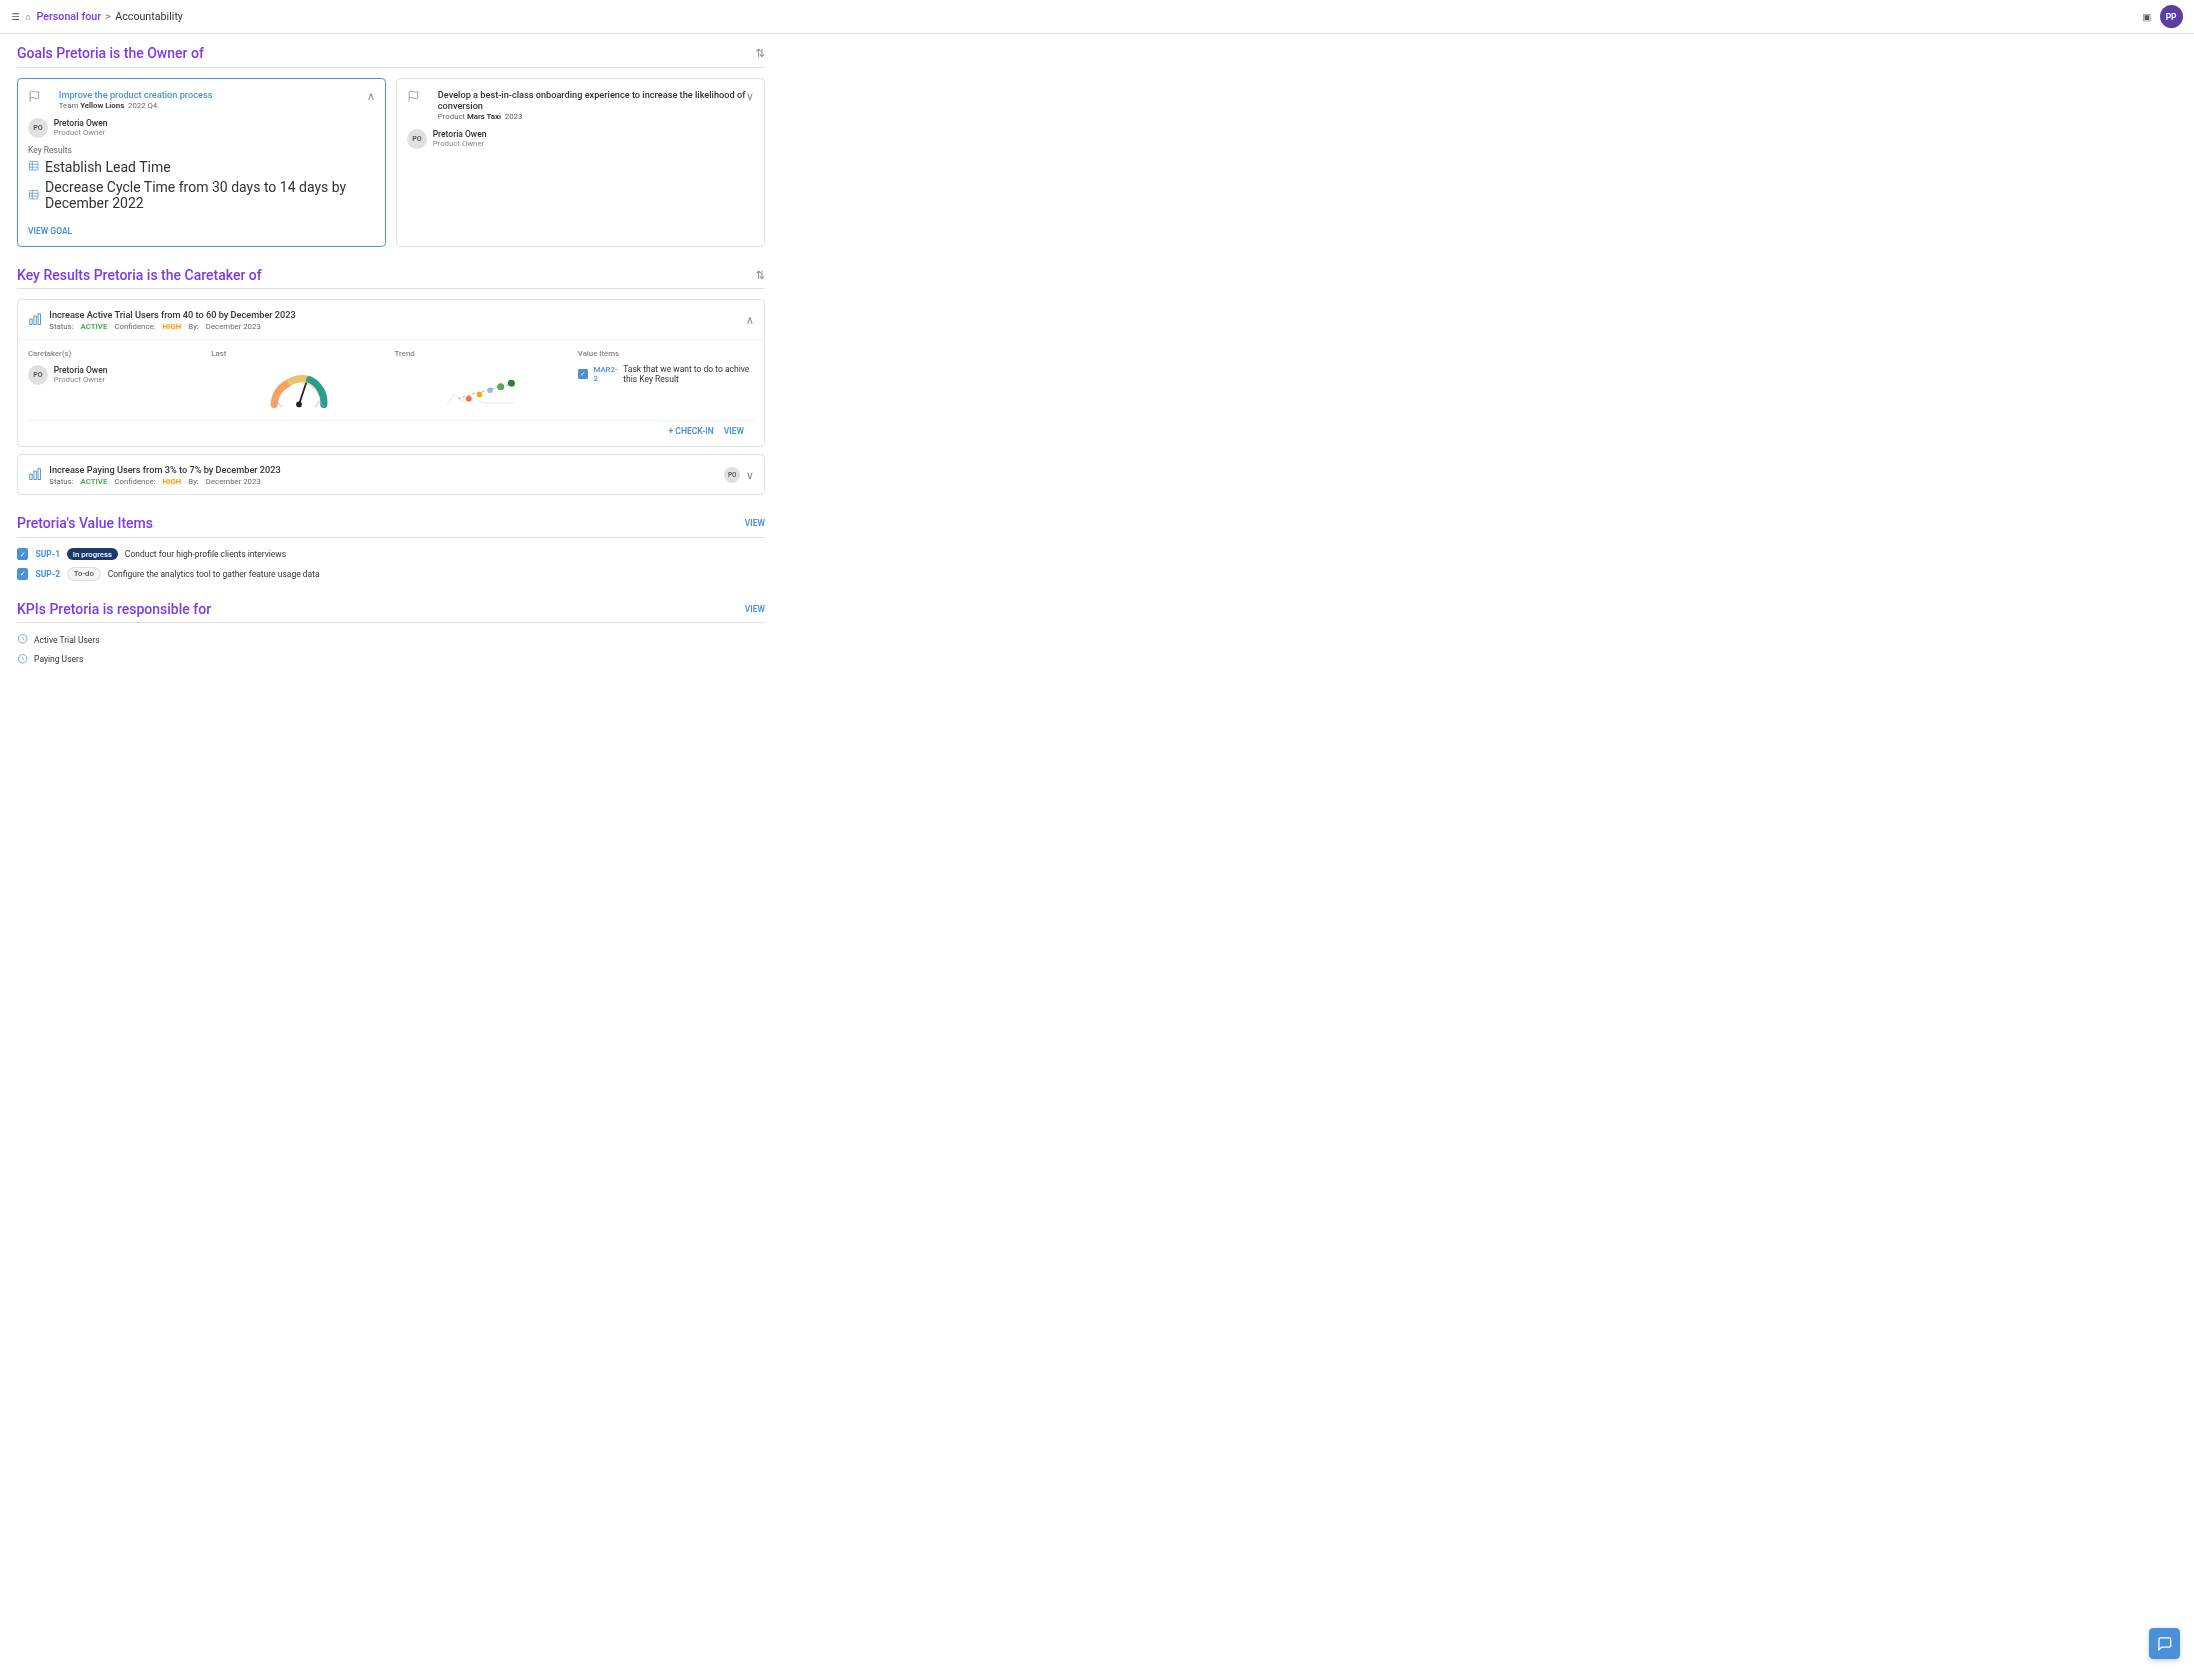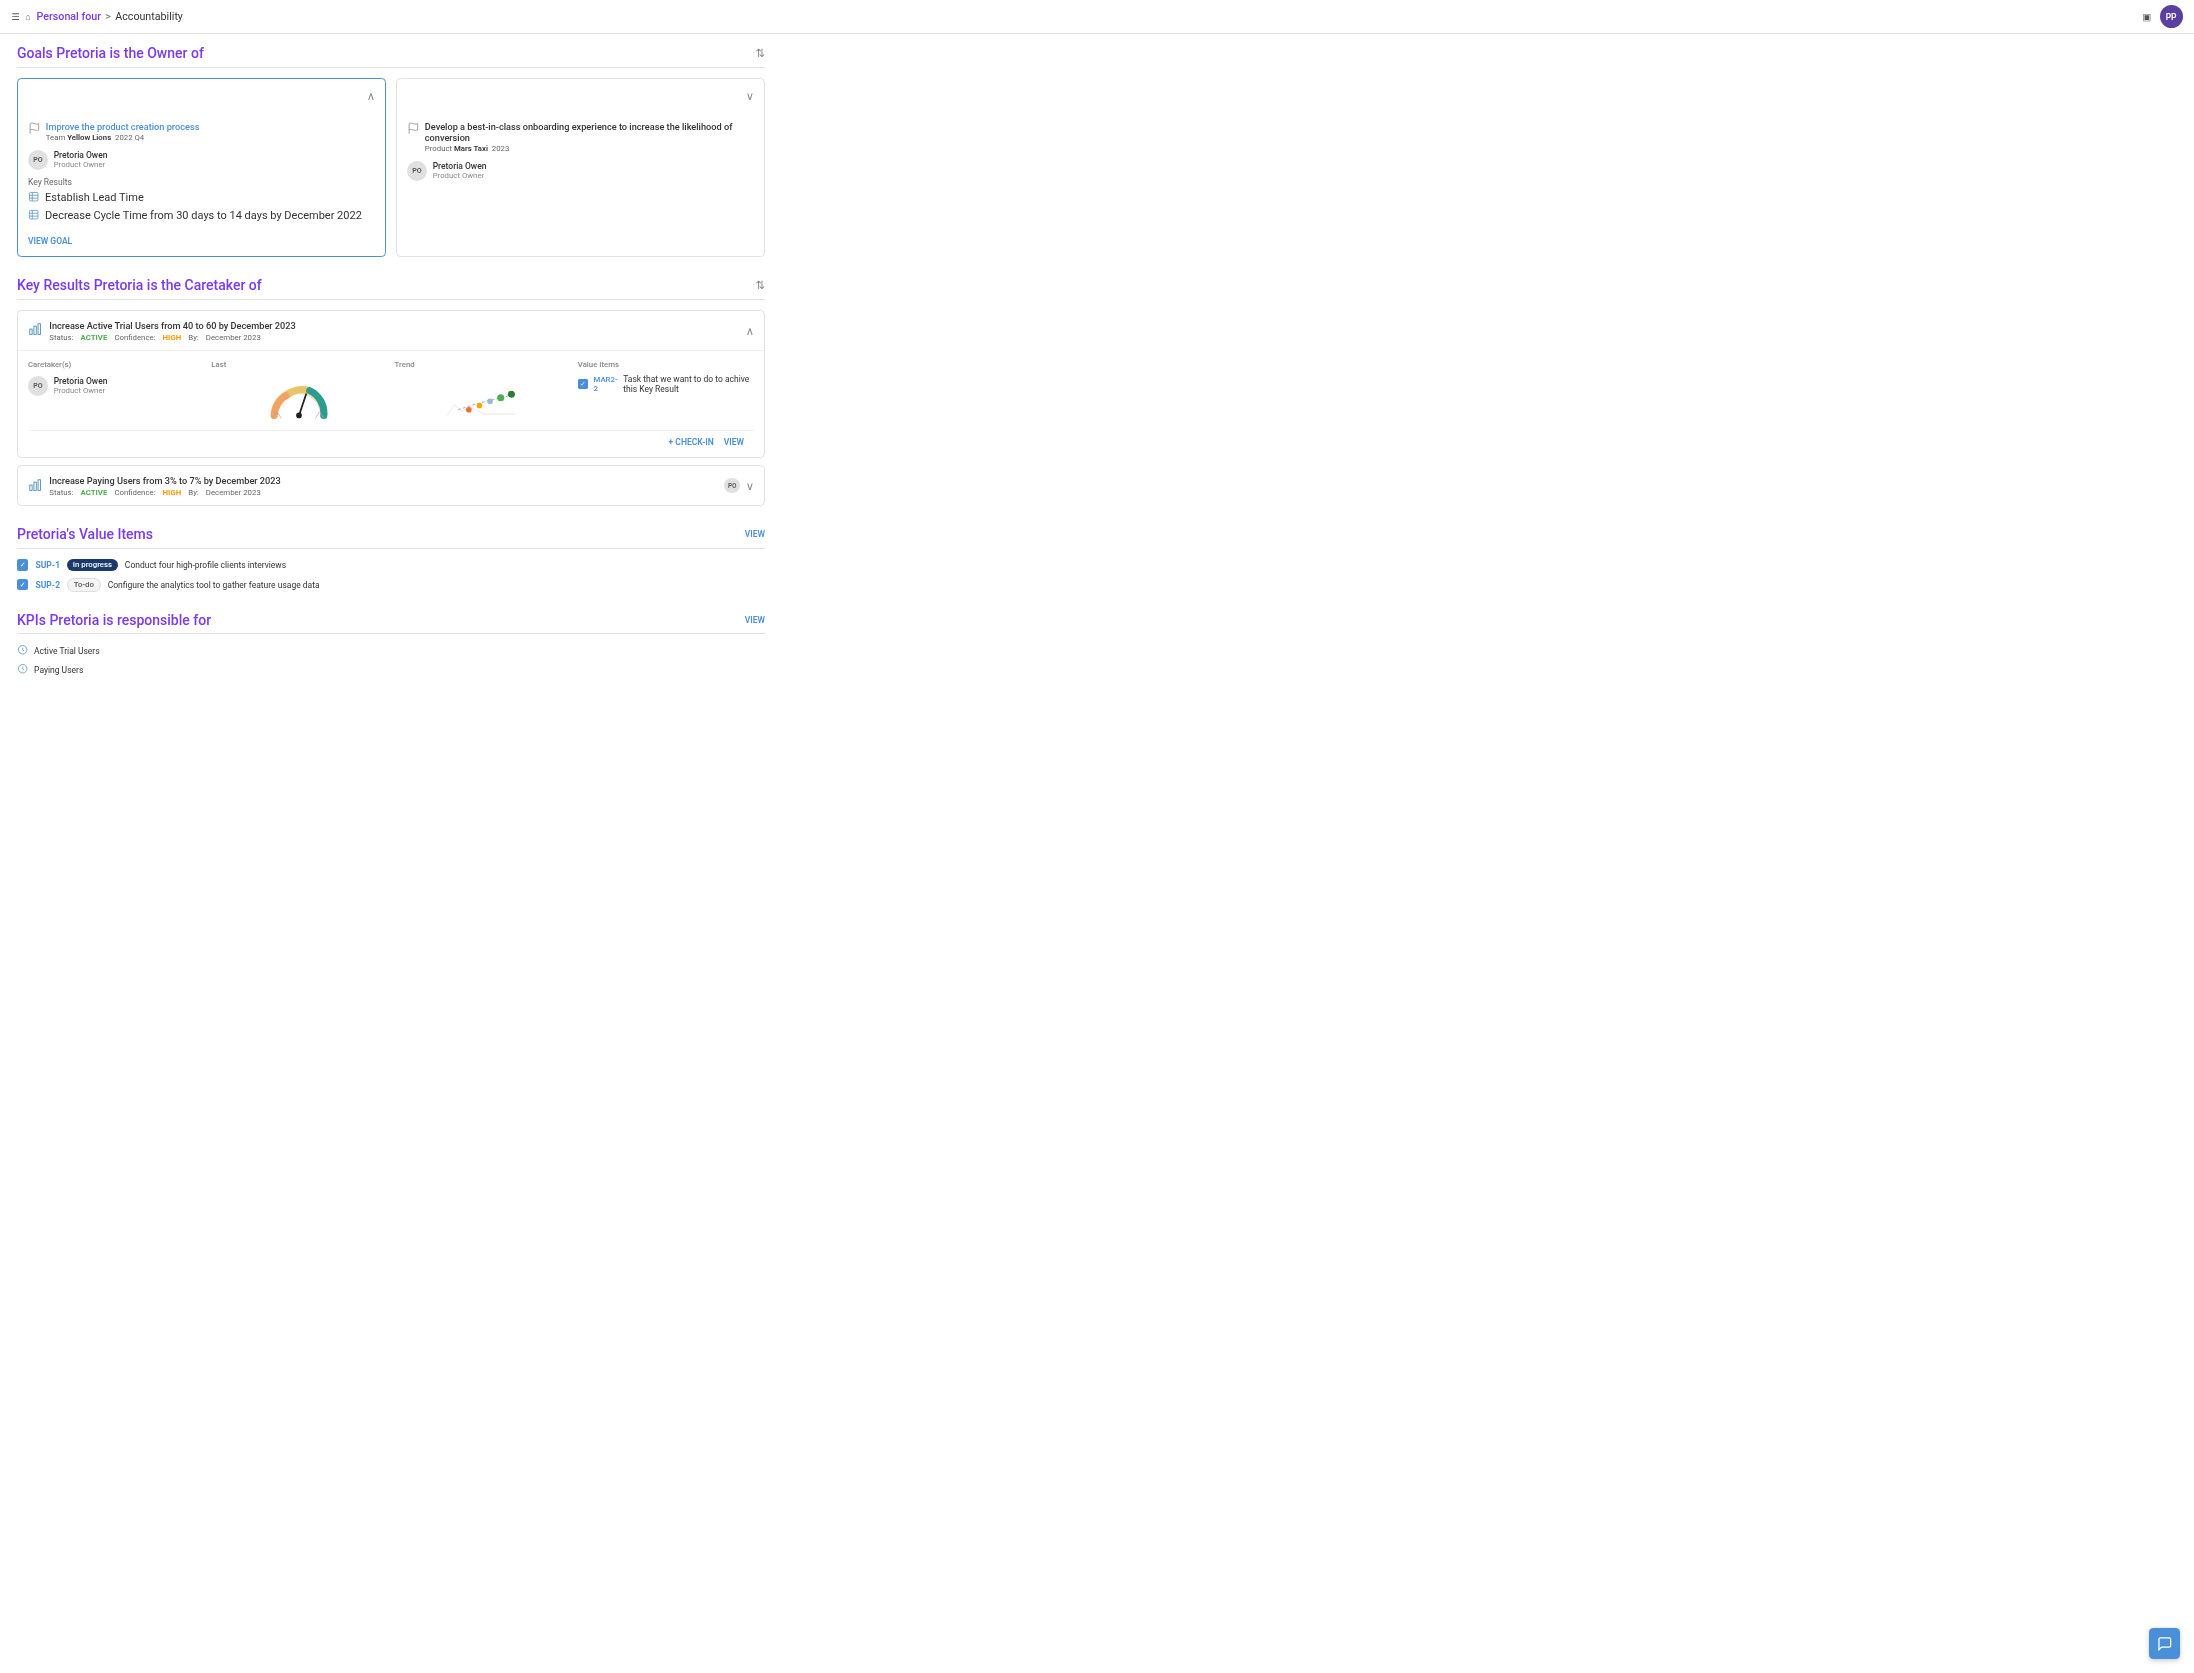--- a/index.html
+++ b/index.html
@@ -35,36 +35,36 @@
     
     .goals-grid { display: grid; grid-template-columns: 1fr 1fr; gap: 10px; }
 
     
     .goal-card {
       border: 1.4px solid #4a90d9; border-radius: 4.3px; padding: 10px;
     }
     .goal-card.plain { border: 0.7px solid #e0e0e0; }
 
     .goal-card-header { display: flex; align-items: flex-start; justify-content: space-between; margin-bottom: 5.7px; }
-    .goal-card-header-left { display: flex; align-items: flex-start; gap: 5px; margin-top: 32px; }
+    .goal-card-header-left { display: flex; align-items: flex-start; gap: 18px; }
     .goal-icon { color: #888; margin-top: 1.4px; }
     .goal-title { color: #4a90d9; font-size: 9.2px; font-weight: 500; }
     .goal-subtitle { font-size: 7.8px; color: #666; margin-top: 1.4px; }
     .goal-subtitle strong { color: #333; font-weight: 600; }
     .chevron-btn { background: none; border: none; cursor: pointer; color: #888; font-size: 11.4px; padding: 0; }
 
     
     .owner-row { display: flex; align-items: center; gap: 5.7px; margin: 7.1px 0; }
     .owner-avatar { width: 20px; height: 20px; border-radius: 50%; background: #e0e0e0; color: #555; display: flex; align-items: center; justify-content: center; font-size: 7.1px; font-weight: 600; }
     .owner-name { font-size: 8.5px; font-weight: 500; }
     .owner-role { font-size: 7.8px; color: #888; }
 
     
     .kr-label { font-size: 8.5px; color: #666; margin: 7.1px 0 4.3px; }
-    .kr-item { display: flex; align-items: center; gap: 5.7px; margin-bottom: 4.3px; font-size: 11px; color: #333; }
+    .kr-item { display: flex; align-items: center; gap: 5.7px; margin-bottom: 4.3px; font-size: 14px; color: #333; }
     .kr-icon { color: #4a8cba; font-size: 10px; }
 
     
     .view-goal-link { color: #4a90d9; font-size: 8.5px; font-weight: 600; text-decoration: none; cursor: pointer; margin-top: 10px; display: inline-block; }
 
     
     .kr-cards { display: flex; flex-direction: column; gap: 7.1px; }
     .kr-card { border: 0.7px solid #e0e0e0; border-radius: 4.3px; overflow: hidden; }
     .kr-card-header { display: flex; align-items: center; justify-content: space-between; padding: 8.5px 10px; cursor: pointer; gap: 8px; }
     .kr-card-header-left { display: flex; align-items: center; gap: 7.1px; }

